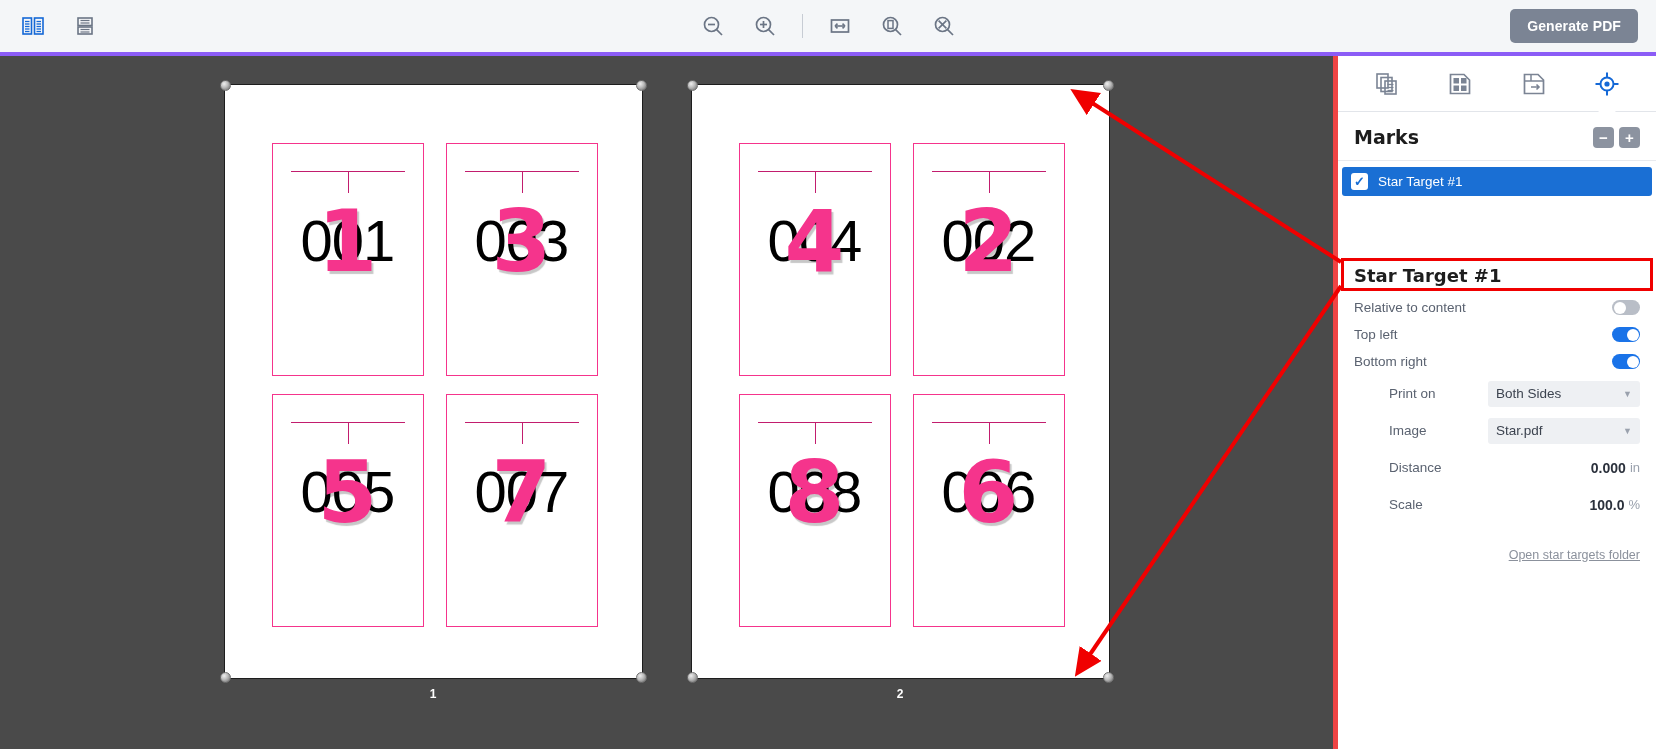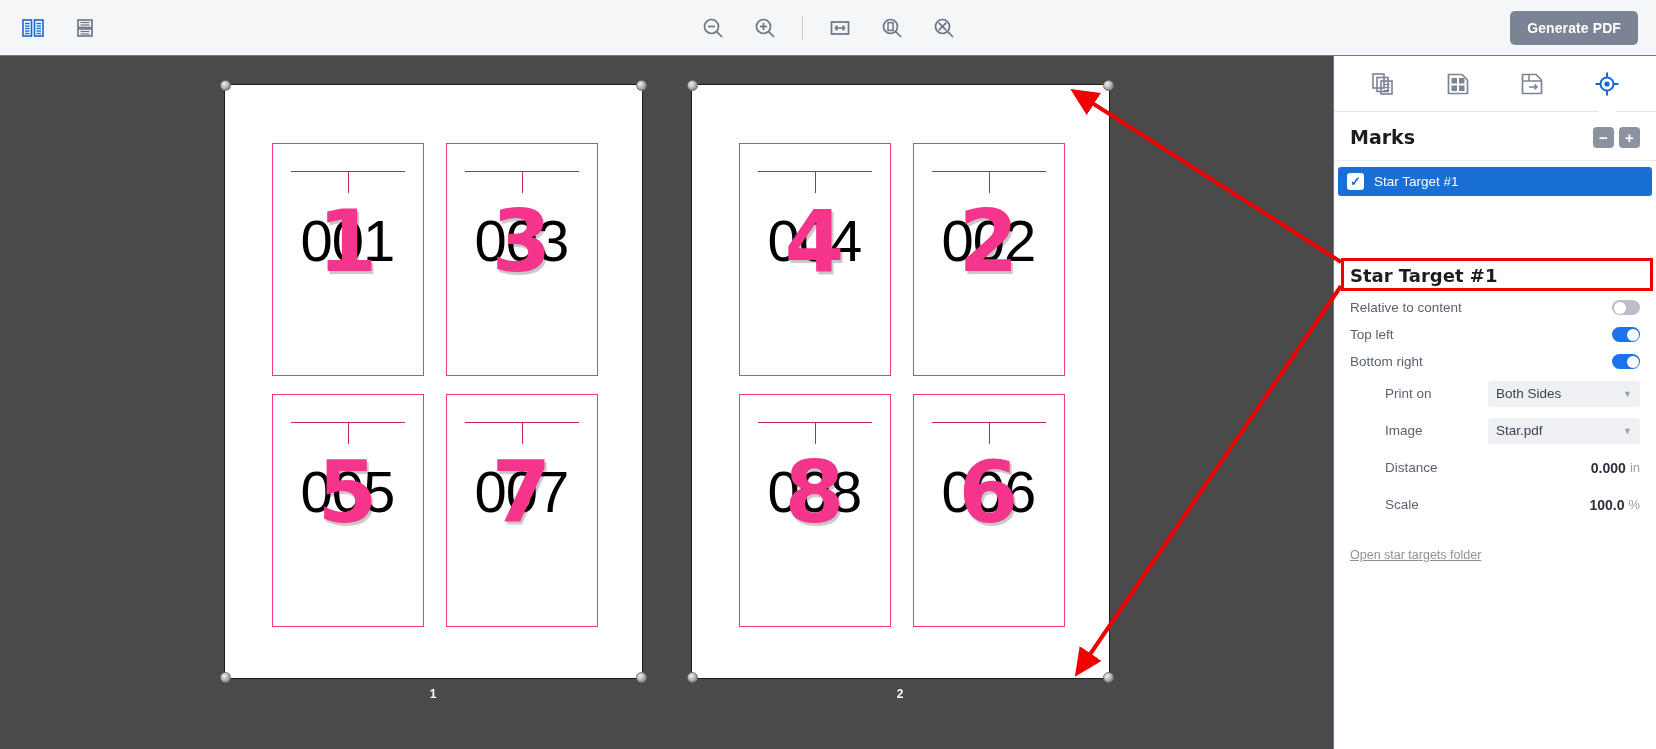--- a/index.html
+++ b/index.html
@@ -10,21 +10,21 @@
     background: #4a4a4a;
   }
   #app { position: relative; width: 1656px; height: 749px; display: flex; flex-direction: column; }
 
   
   .toolbar {
     position: relative;
     height: 56px;
     min-height: 56px;
     background: #f4f6f8;
-    border-bottom: 1px solid #8b5cf6;
+    border-bottom: 4px solid #8b5cf6;
     display: flex;
     align-items: center;
     padding: 0 18px;
   }
   .tb-left { display: flex; align-items: center; gap: 22px; }
   .tb-center {
     position: absolute; left: 0; right: 0;
     display: flex; align-items: center; justify-content: center;
     gap: 22px; pointer-events: none;
   }
@@ -146,21 +146,21 @@
     line-height: 1;
     color: #f5348c;
     text-shadow: 2px 3px 1px rgba(0,0,0,0.22);
   }
 
   
   .panel {
     width: 323px; min-width: 323px;
     background: #ffffff;
     display: flex; flex-direction: column;
-    border-left: 1px solid #ef4444;
+    border-left: 5px solid #ef4444;
   }
   .panel-tabs {
     height: 56px; min-height: 56px;
     background: #ffffff;
     display: flex; align-items: center; justify-content: space-around;
     padding: 0 12px;
     border-bottom: 1px solid #e2e5ea;
     position: relative;
   }
   .ptab { width: 38px; height: 38px; display:flex; align-items:center; justify-content:center; cursor: pointer; color:#7b8494; }
@@ -245,21 +245,21 @@
     padding: 0 8px;
     font-size: 13.5px; color: #3c434f;
     cursor: pointer;
     text-align: right;
   }
   .select .caret { margin-left: auto; color: #9aa1ad; font-size: 9px; }
 
   .val { font-size: 14px; color: #2b313c; font-weight: bold; }
   .unit { font-size: 13px; color: #9aa1ad; margin-left: 4px; }
 
-  .link-row { text-align: left; padding: 22px 0 0 0; }
+  .link-row { text-align: right; padding: 22px 0 0 0; }
   .flink {
     font-size: 12.5px; color: #8b919c;
     text-decoration: underline; cursor: pointer;
   }
 
   .panel-spacer { flex: 1; }
   .presets {
     border-top: 1px solid #e2e5ea;
     display: flex; align-items: center;
     padding: 14px 16px;

